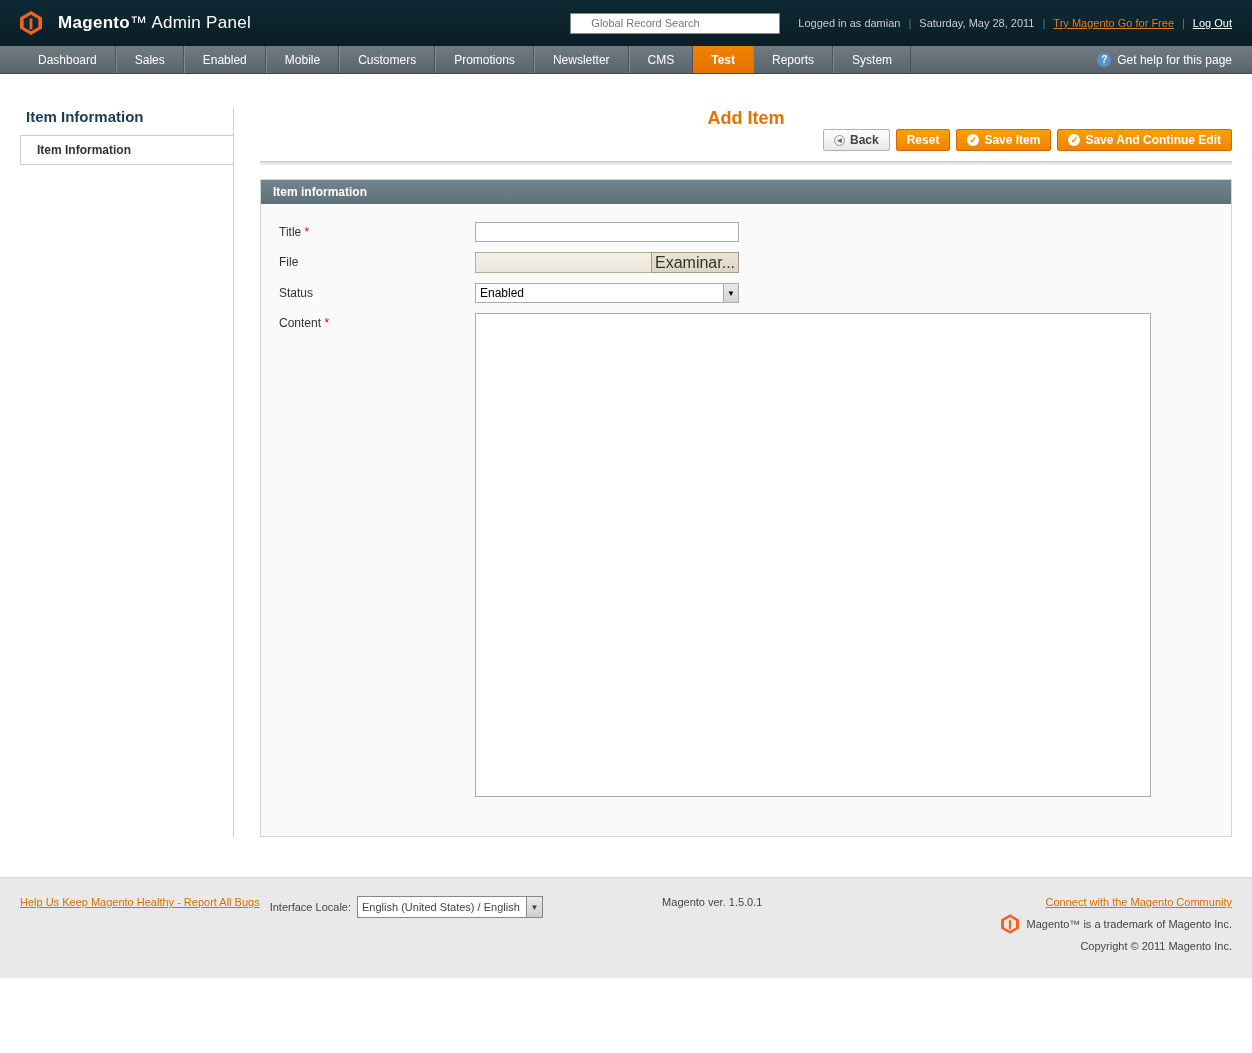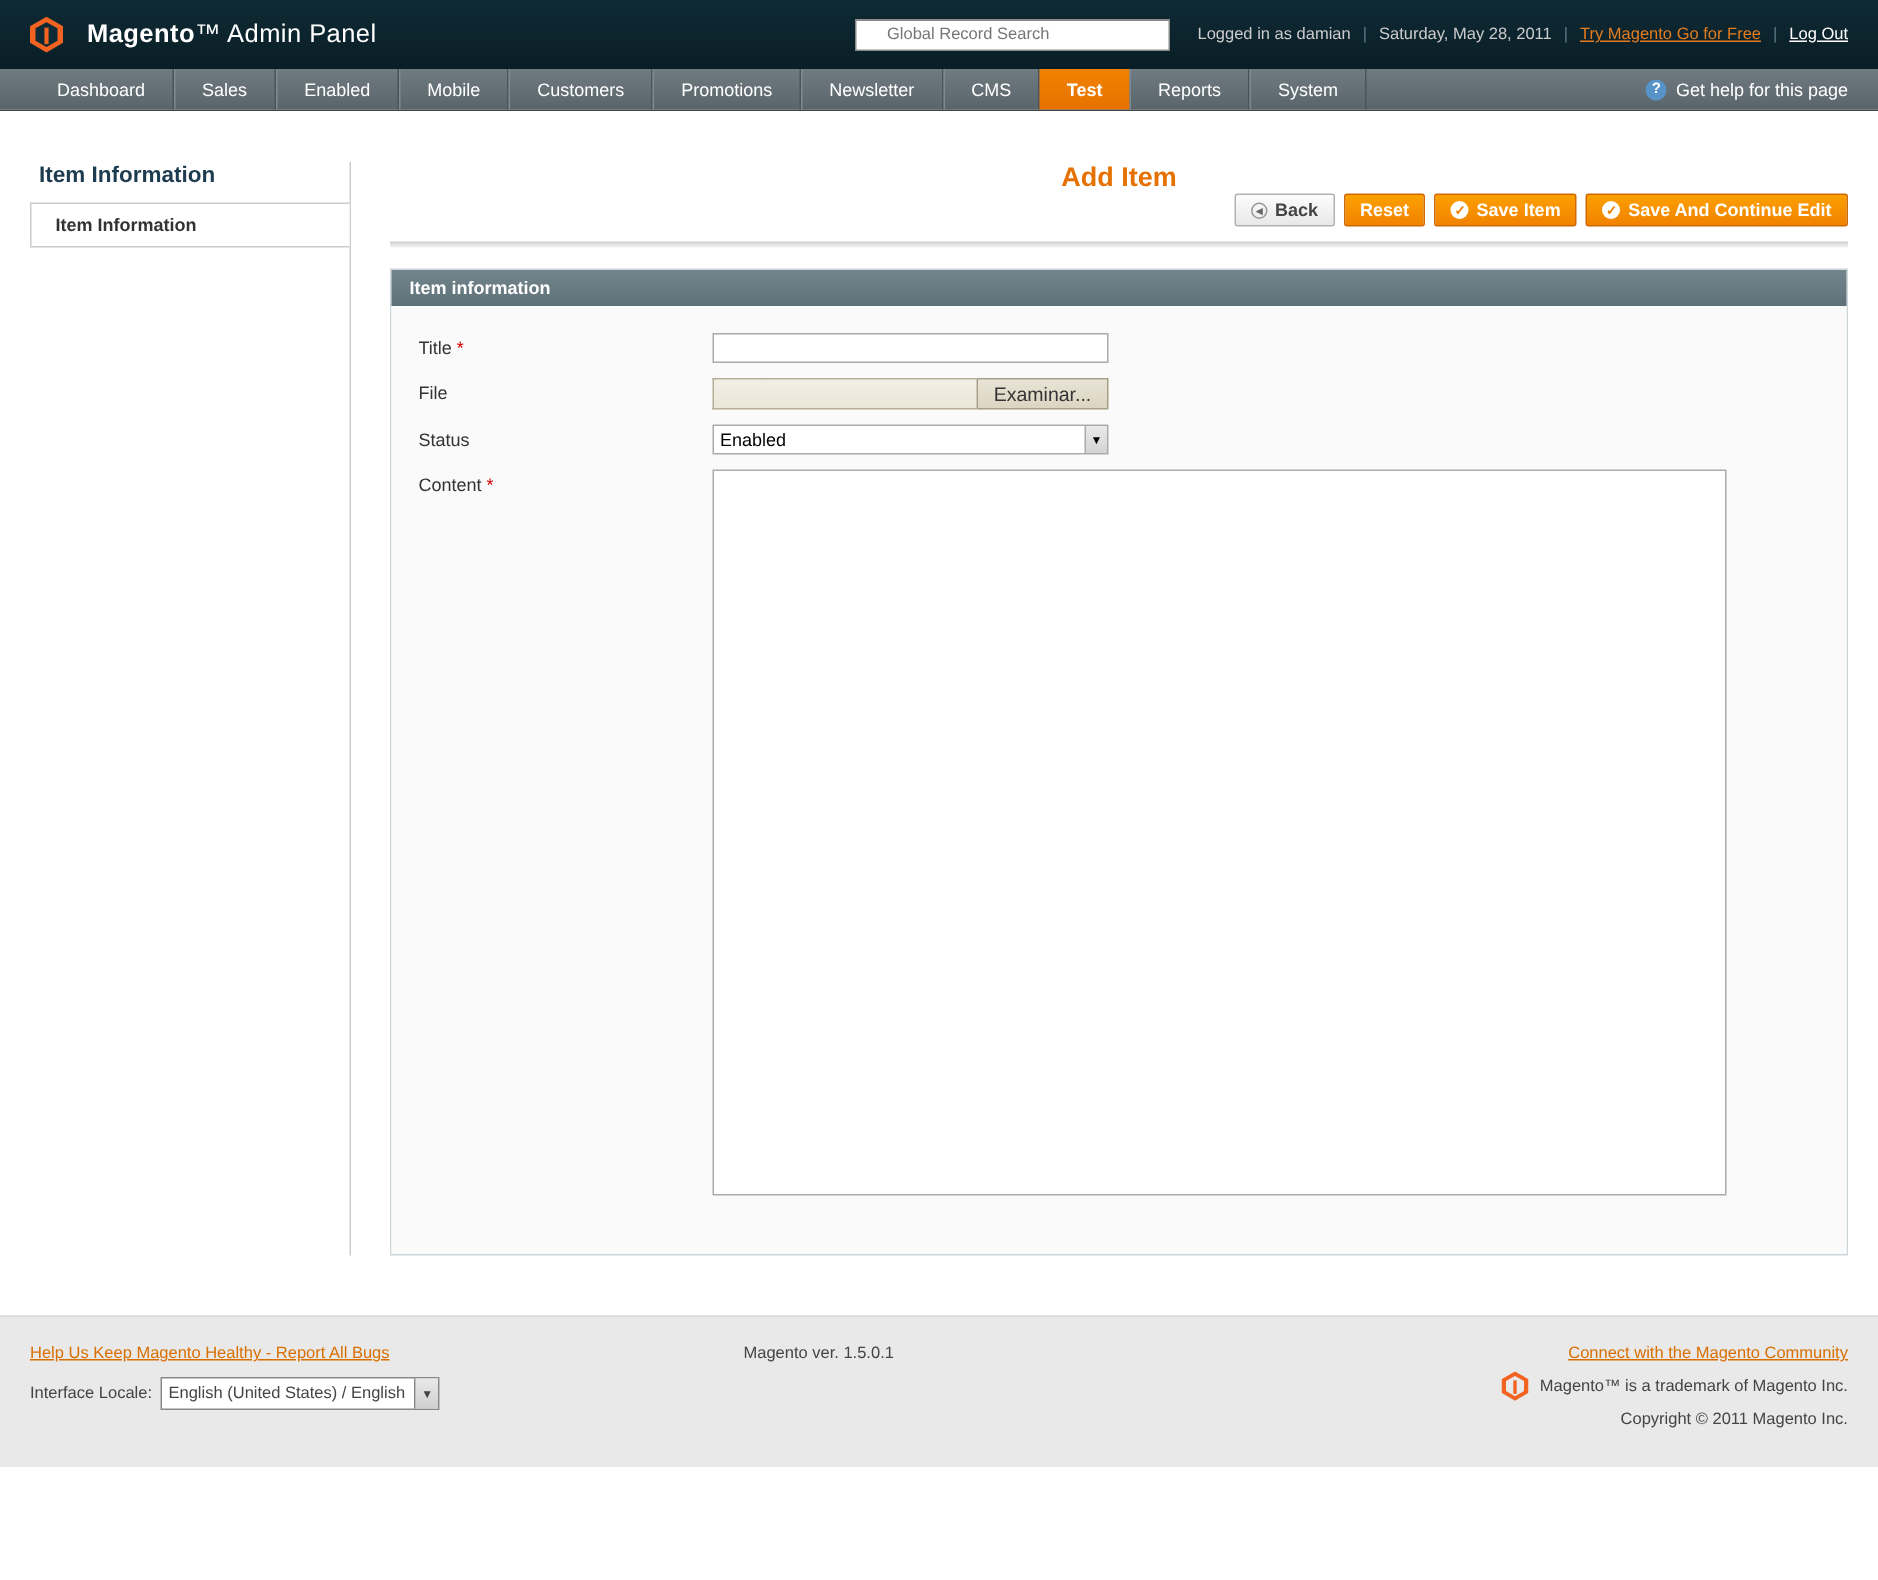--- a/index.html
+++ b/index.html
@@ -48,28 +48,28 @@
 .panel { border: 1px solid #cdd6da; }
 .panel-head { background: linear-gradient(#72848c, #5e7078); color: #fff; font-weight: bold; font-size: 12px; padding: 5px 12px; }
 .panel-body { background: #fafafa; padding: 18px 18px 26px 18px; }
 .form-row { display: flex; margin-bottom: 10px; align-items: flex-start; }
 .form-label { width: 196px; color: #333; font-size: 12px; padding-top: 3px; }
 .req { color: #d40000; }
 .form-field { flex: 1; }
 .text-input { width: 264px; height: 20px; border: 1px solid #aaa; background: #fff; padding: 0 4px; font-size: 12px; }
 .file-wrap { display: flex; align-items: center; }
 .file-display { width: 176px; height: 21px; background: linear-gradient(#f2efe6,#ebe6d8); border: 1px solid #b5ad95; border-right: none; }
-.file-btn { height: 21px; width: 88px; background: linear-gradient(#e8e3d5,#dcd5c2); border: 1px solid #a59d85; font-size: 13px; color: #333; cursor: pointer; }
+.file-btn { height: 21px; width: 88px; background: linear-gradient(#e8e3d5,#dcd5c2); border: 1px solid #a59d85; font-size: 16px; color: #333; cursor: pointer; }
 .select-wrap { width: 264px; height: 20px; border: 1px solid #aaa; background: #fff; display: flex; align-items: center; padding: 0 0 0 4px; font-size: 12px; position: relative; }
 .select-arrow { width: 15px; height: 18px; background: linear-gradient(#e9e9e9,#d4d4d4); border-left: 1px solid #aaa; position: absolute; right: 0; display: flex; align-items: center; justify-content: center; font-size: 8px; }
 .textarea { width: 676px; height: 484px; border: 1px solid #aaa; background: #fff; resize: none; }
 
 
 .footer { background: #e9e9e9; border-top: 1px solid #d8d8d8; padding: 18px 20px 26px 20px; display: flex; align-items: flex-start; font-size: 11px; color: #444; }
-.footer-left { display: flex; flex-direction: column; gap: 10px; }
+.footer-left { display: flex; flex-direction: row; gap: 10px; }
 .footer-link { color: #d96f00; text-decoration: underline; cursor: pointer; }
 .locale-row { display: flex; align-items: center; gap: 6px; }
 .locale-select { width: 186px; height: 22px; border: 1px solid #888; background: #fff; display: flex; align-items: center; padding: 0 0 0 4px; font-size: 11px; position: relative; }
 .locale-arrow { width: 16px; height: 20px; background: linear-gradient(#e9e9e9,#cfcfcf); border-left: 1px solid #888; position: absolute; right: 0; display: flex; align-items: center; justify-content: center; font-size: 8px; }
 .footer-center { margin: 0 auto; }
 .footer-right { margin-left: auto; text-align: right; display: flex; flex-direction: column; gap: 6px; align-items: flex-end; }
 .footer-logo-row { display: flex; align-items: center; gap: 8px; }
 .footer-logo { width: 18px; height: 20px; }
 </style>
 </head>

